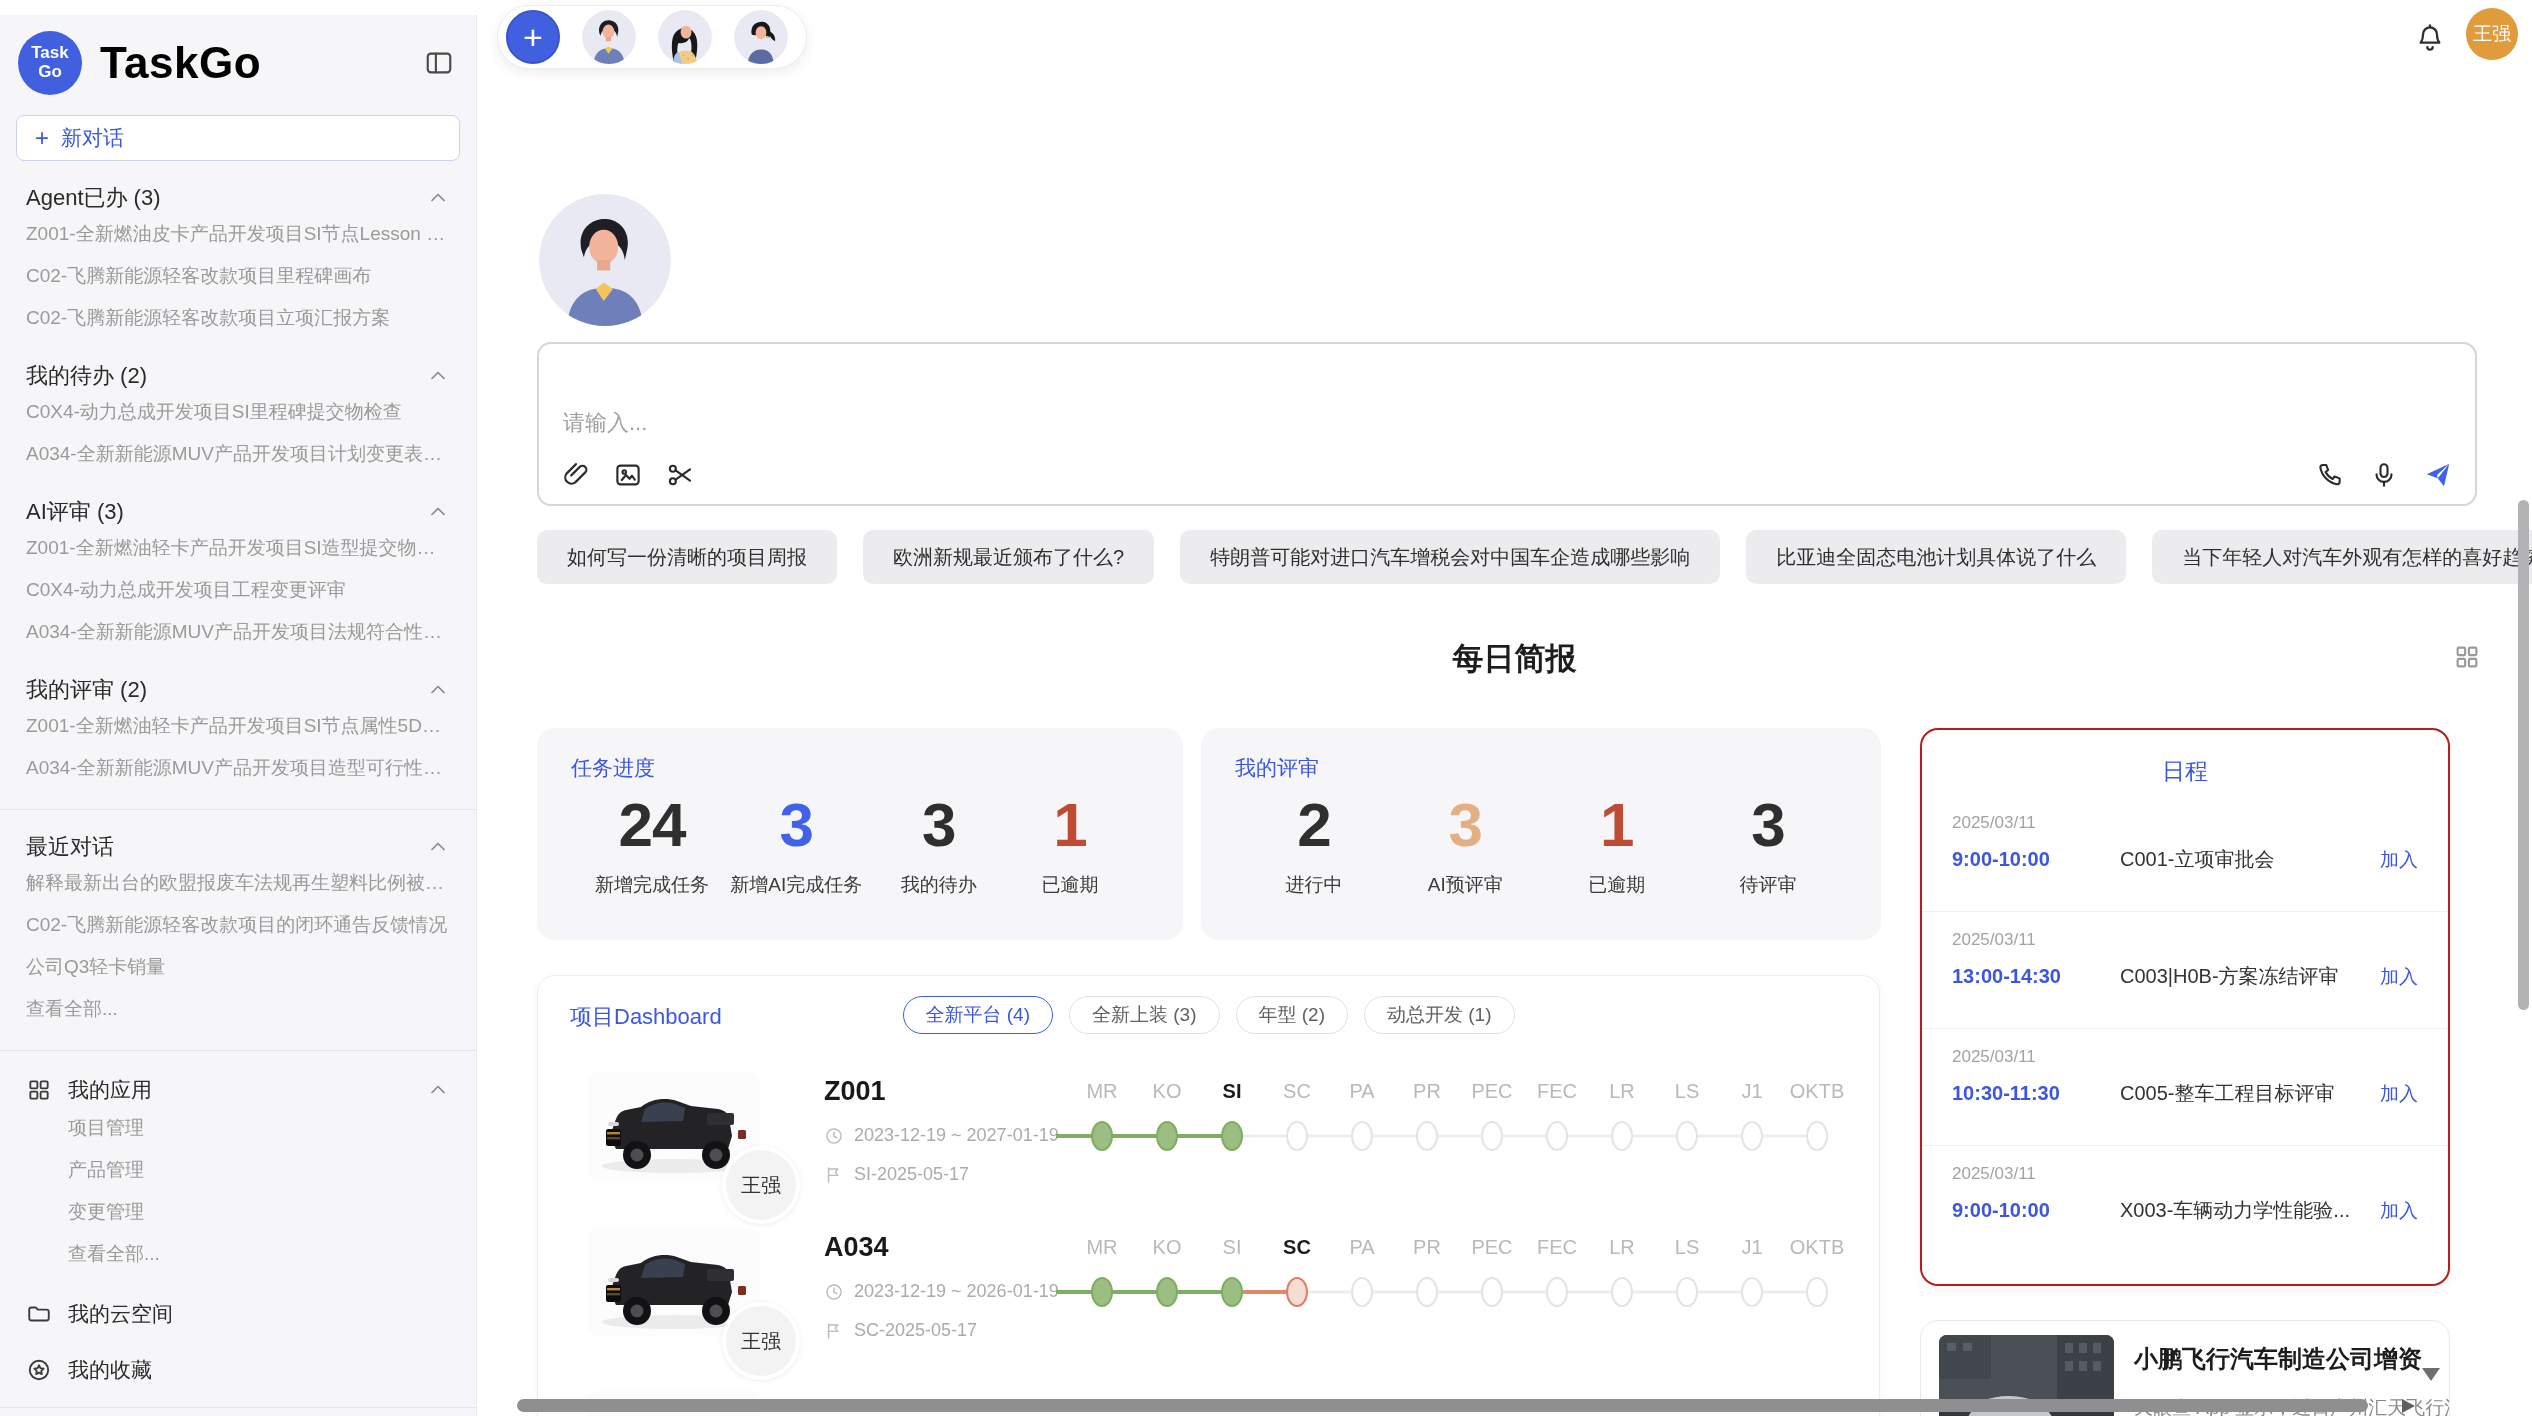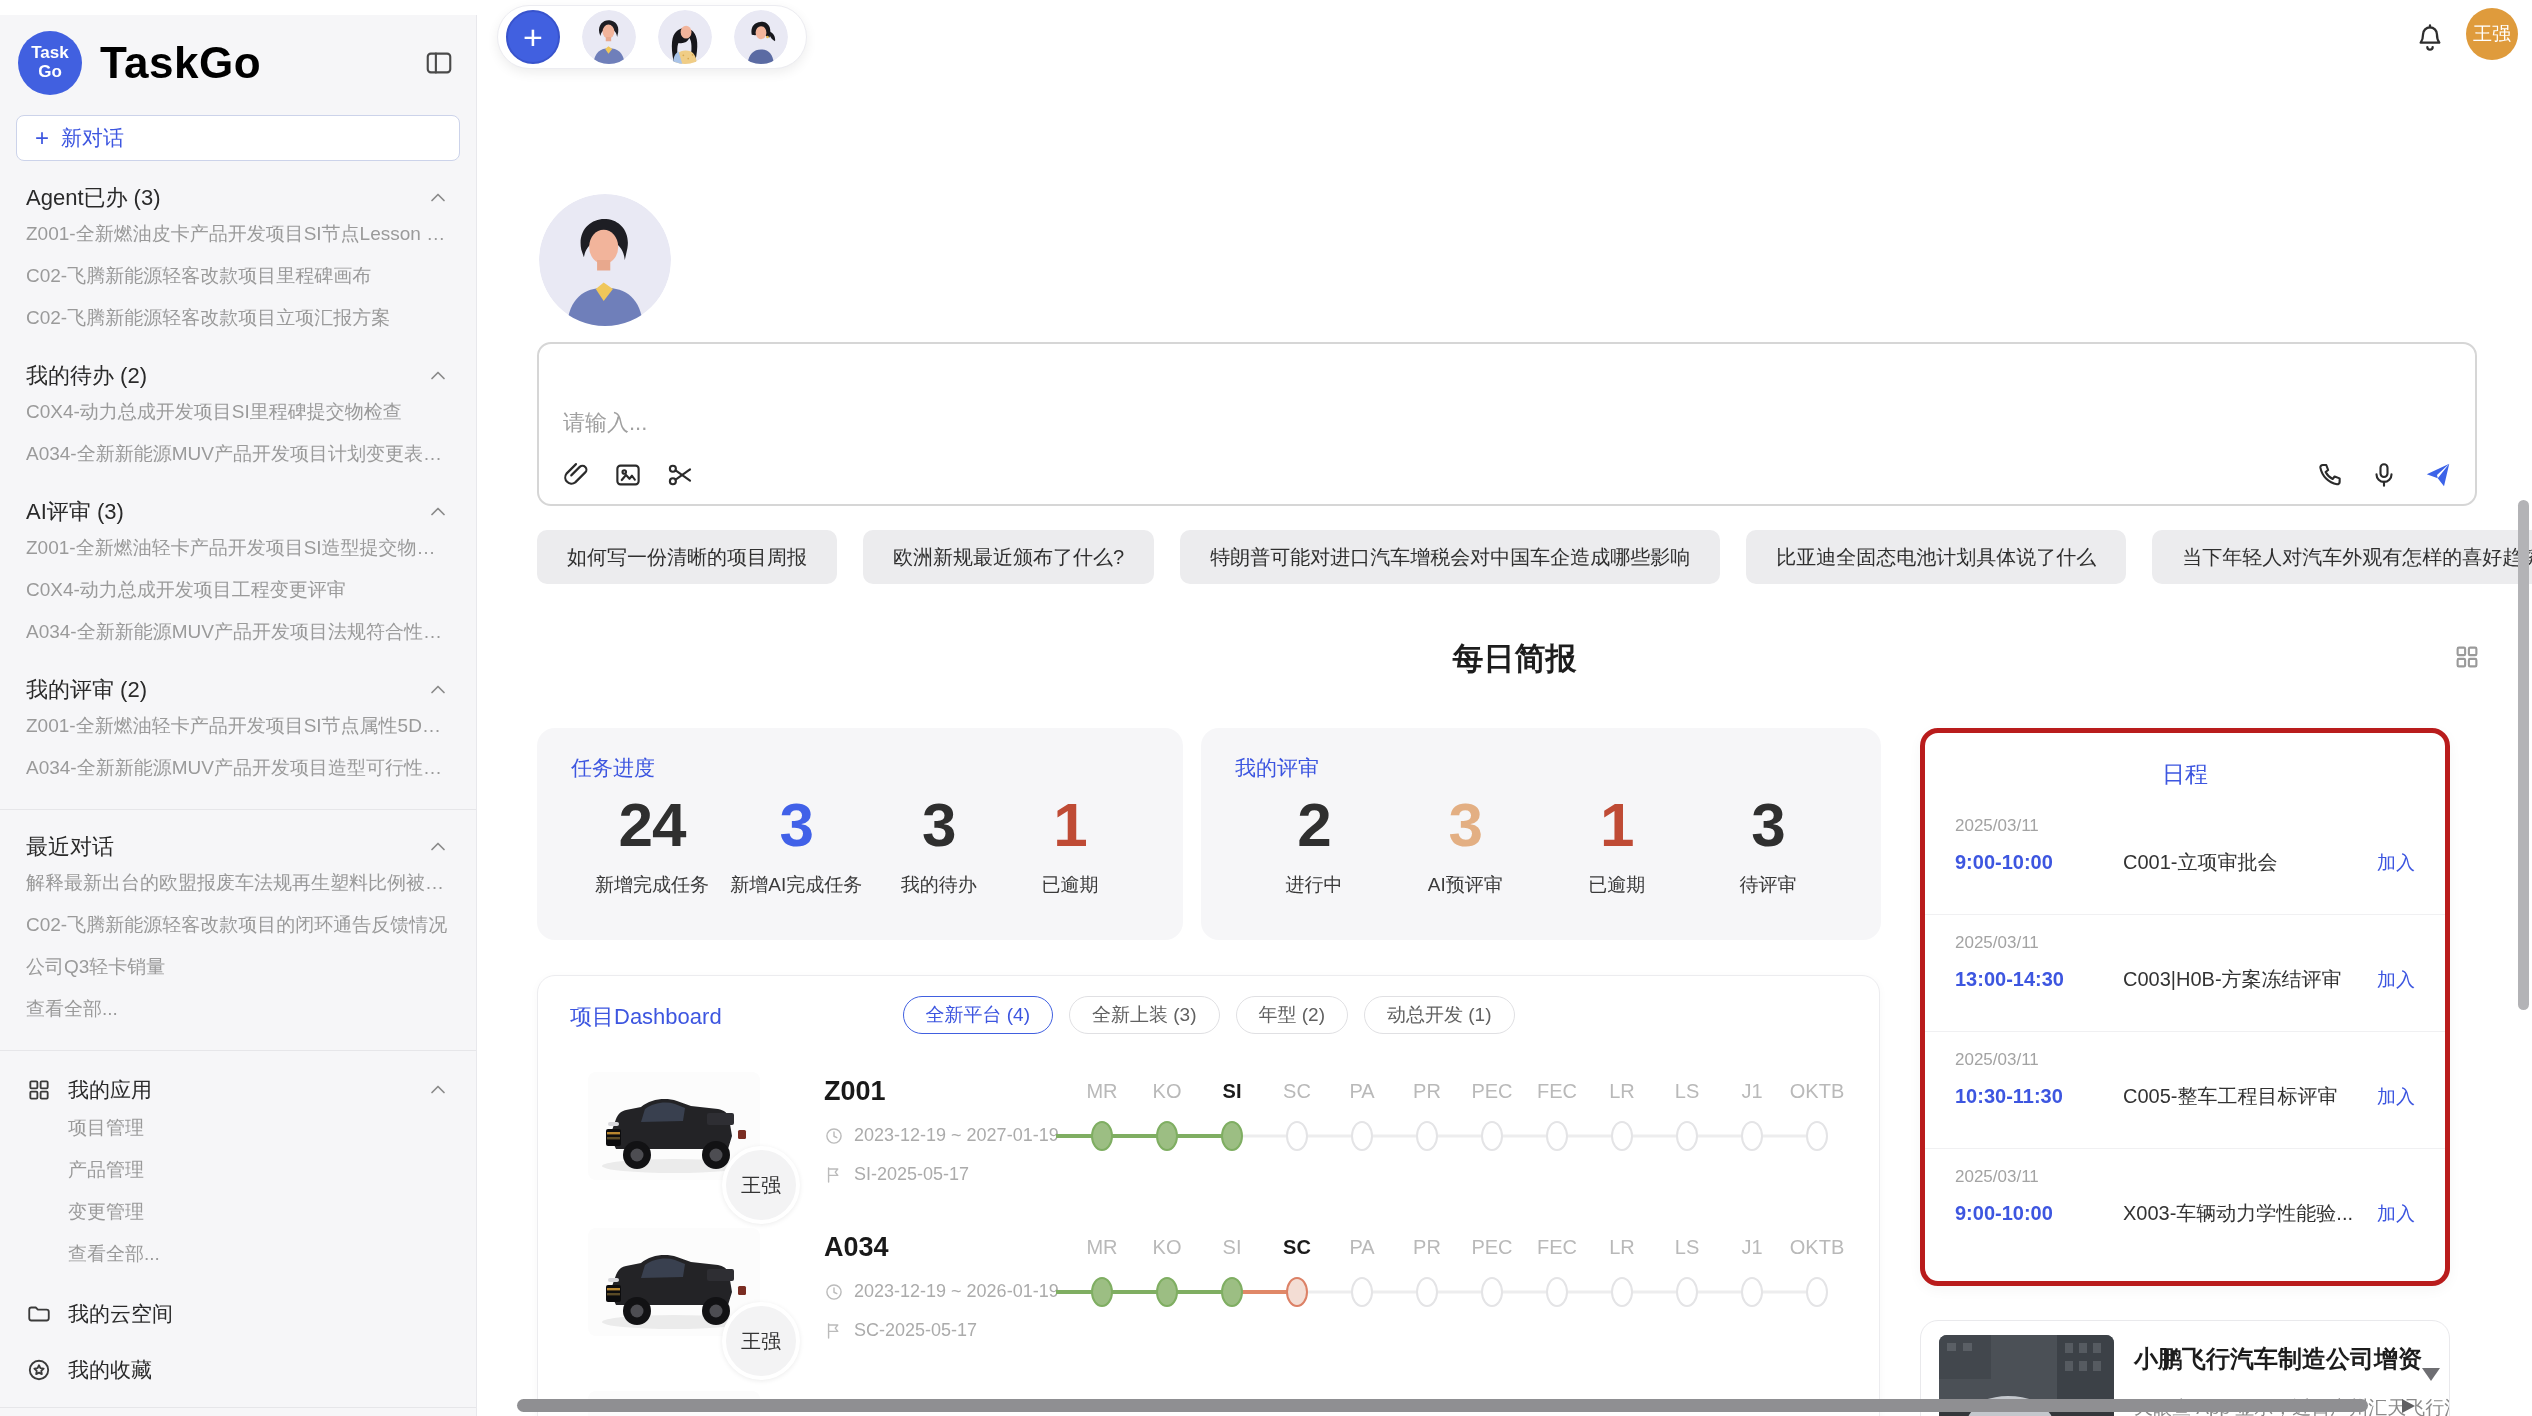--- a/index.html
+++ b/index.html
@@ -97,21 +97,21 @@
                  background:#f3f3f4; border:4px solid #fff; display:flex; align-items:center; justify-content:center;
                  font-size:20px; color:#333; box-shadow:0 1px 5px rgba(0,0,0,.08); }
   .proj-info { margin-left:64px; width:230px; padding-top:4px; flex:none; }
   .proj-code { font-size:27px; font-weight:bold; color:#191919; }
   .proj-meta { display:flex; align-items:center; gap:10px; color:#ababab; font-size:18px; margin-top:18px; white-space:nowrap; }
   .proj-meta .mic { width:20px; height:20px; color:#bbb; flex:none; }
   .strip-wrap { margin-left:2px; padding-top:2px; }
 
   
   .sch-card { position:absolute; left:1443px; top:728px; width:530px; height:558px; background:#fff;
-              border:5px solid #b91c1c; border-radius:18px; box-shadow:0 4px 14px rgba(0,0,0,.04); overflow:hidden; }
+              border:2px solid #b91c1c; border-radius:18px; box-shadow:0 4px 14px rgba(0,0,0,.04); overflow:hidden; }
   .sch-title { text-align:center; color:#3d56e0; font-size:23px; margin-top:26px; }
   .sch-list { margin-top:8px; }
   .sch-ev { padding:18px 30px 38px; border-bottom:1px solid #f0f0f2; }
   .sch-ev:last-child { border-bottom:none; }
   .ev-date { color:#a3a3a3; font-size:17px; }
   .ev-row { display:flex; align-items:center; margin-top:13px; }
   .ev-time { color:#3d56e0; font-weight:bold; font-size:20px; width:168px; flex:none; }
   .ev-name { color:#333; font-size:20px; flex:1; white-space:nowrap; overflow:hidden; text-overflow:ellipsis; }
   .ev-join { color:#3d56e0; font-size:19px; cursor:pointer; margin-left:12px; }
   .sch-all { text-align:center; color:#3d56e0; font-size:21px; margin-top:20px; cursor:pointer; }

